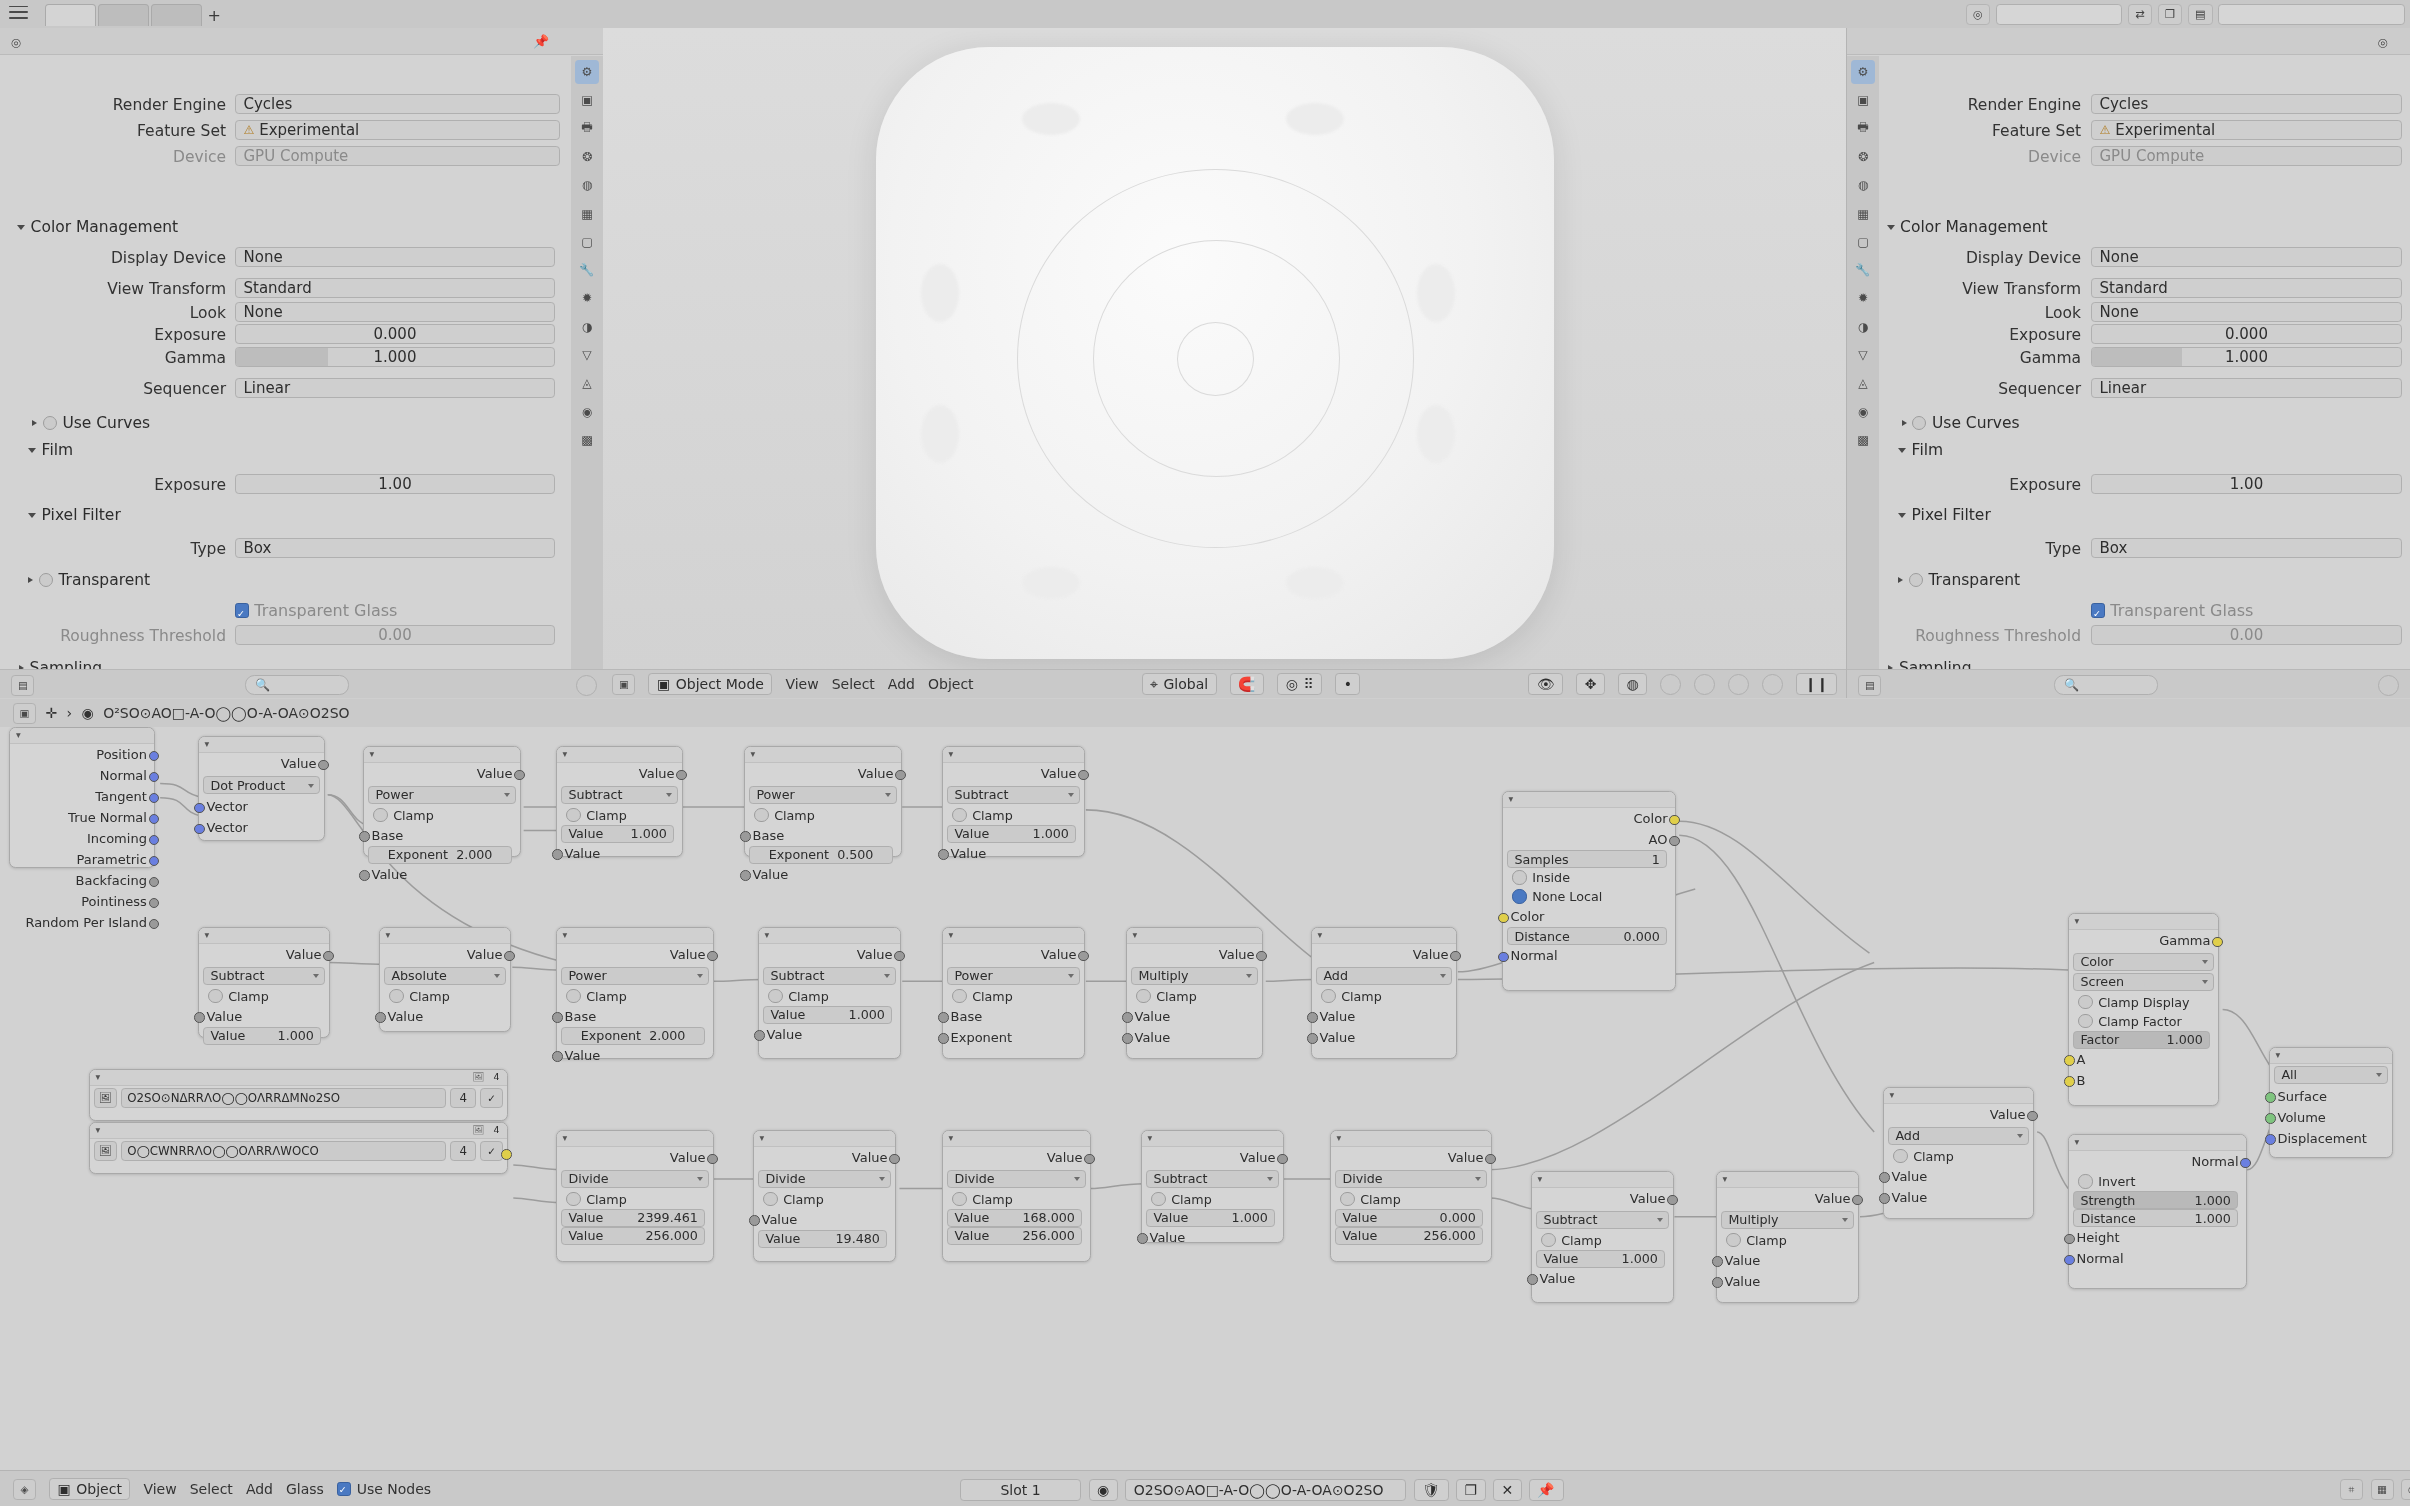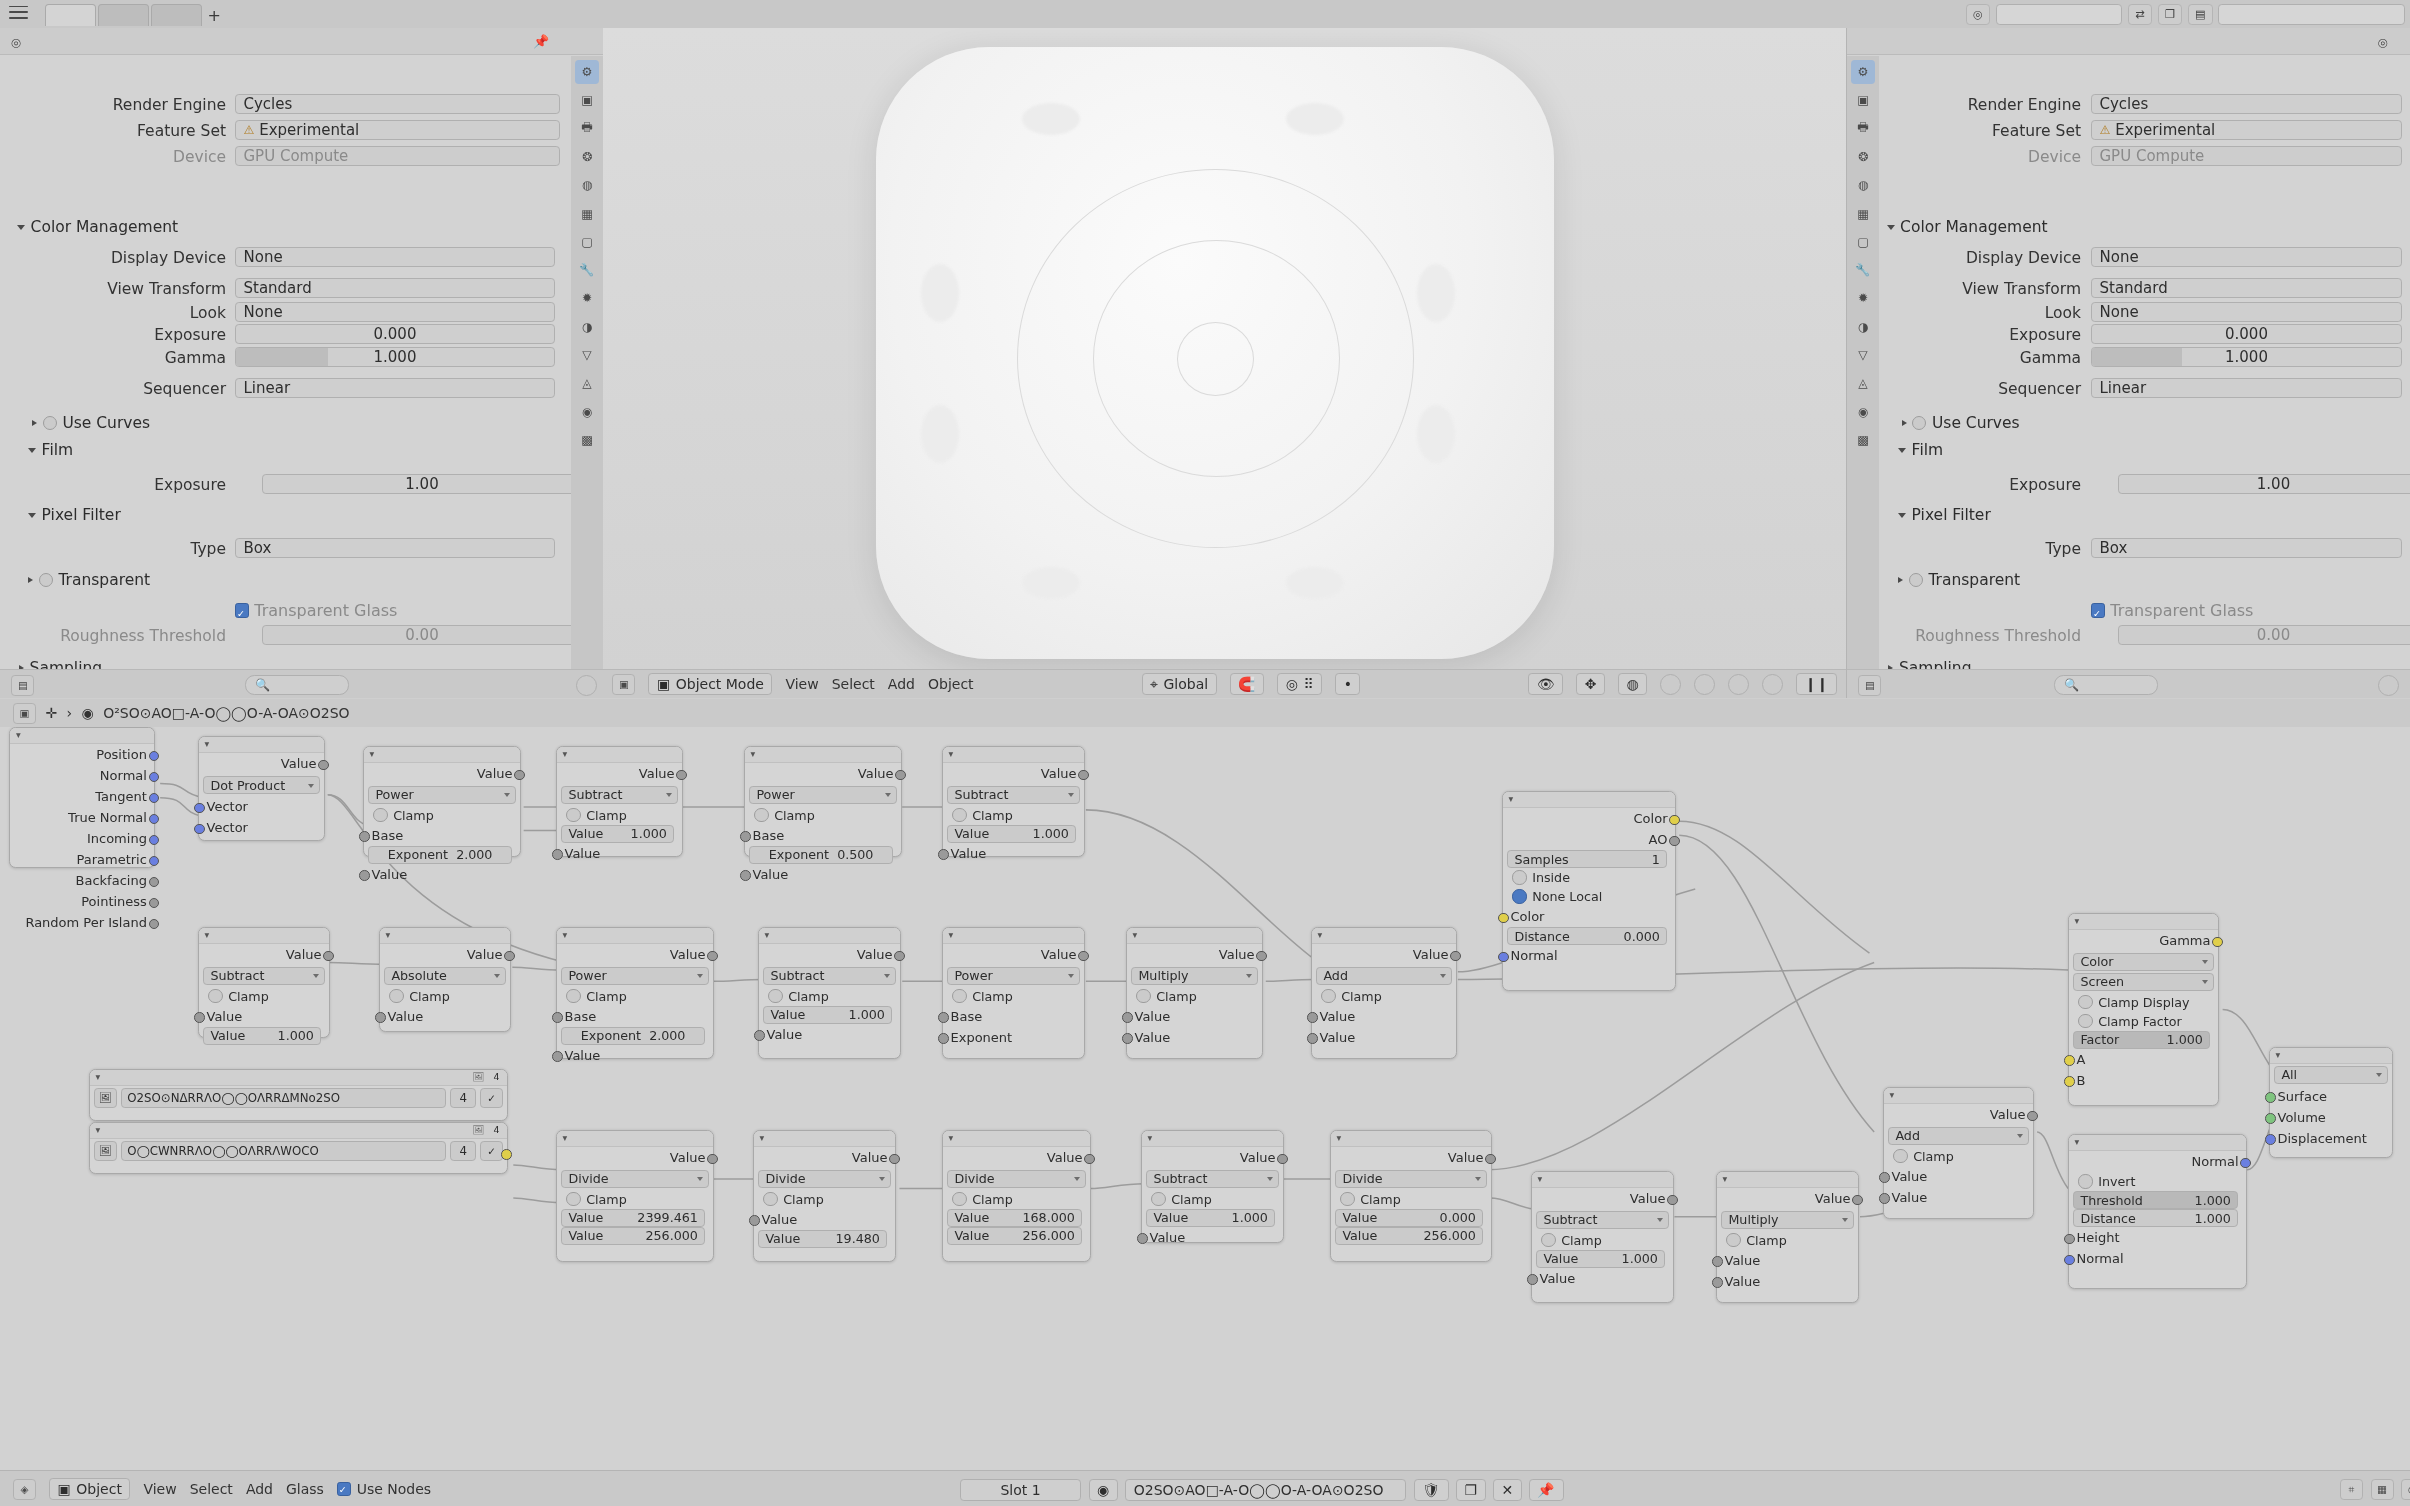--- a/index.html
+++ b/index.html
@@ -30,21 +30,21 @@
   .vrail .ri.sel{background:#9fb8d6;}
   .panel-body{position:absolute;top:28px;bottom:28px;left:0;right:32px;overflow:hidden;}
   .props.right .panel-body{left:32px;right:0;}
   .props.right .vrail{left:0;}
   .props.left .vrail{right:0;}
 
   .row{position:absolute;height:21px;display:flex;align-items:center;}
   .lbl{position:absolute;text-align:right;font-size:15.5px;color:#333;}
   .field{position:absolute;height:20px;background:#cfcfcf;border:0.9px solid #b0b0b0;border-radius:3.8px;display:flex;align-items:center;padding:0 7.5px;font-size:15px;color:#2e2e2e;box-sizing:border-box;}
   .field.disabled{color:#8a8a8a;background:#cdcdcd;}
-  .field.num{justify-content:center;margin-left:27px;}
+  .field.num{justify-content:center;}
   .slider{position:absolute;height:20px;border:0.9px solid #b0b0b0;border-radius:3.8px;background:#cfcfcf;box-sizing:border-box;overflow:hidden;}
   .slider .fill{position:absolute;left:0;top:0;bottom:0;background:#bdbdbd;}
   .slider .txt{position:absolute;left:0;right:0;top:0;bottom:0;display:flex;align-items:center;justify-content:center;font-size:15px;color:#2e2e2e;}
   .sect{position:absolute;font-size:15.5px;color:#2d2d2d;display:flex;align-items:center;gap:5.6px;}
   .tri{display:inline-block;width:0;height:0;border-left:5.6px solid #4a4a4a;border-top:3.8px solid transparent;border-bottom:3.8px solid transparent;}
   .tri.open{border-left:4.7px solid transparent;border-right:4.7px solid transparent;border-top:5.6px solid #4a4a4a;border-bottom:none;}
   .cb{display:inline-block;width:12.2px;height:12.2px;border:0.9px solid #9d9d9d;border-radius:2.8px;background:#cbcbcb;vertical-align:middle;}
   .cb.on{background:#4a79c2;border-color:#39619f;}
   .cb.on:after{content:"\2713";color:#fff;font-size:9.4px;position:relative;left:0.9px;top:-2.8px;}
   .radio{display:inline-block;width:12.2px;height:12.2px;border:0.9px solid #9d9d9d;border-radius:50%;background:#cbcbcb;vertical-align:middle;}
@@ -857,21 +857,21 @@
         </div>
       <div class="nrow right">
           <span>Normal</span>
           <span class="sock r s-blue" style="top:6.6px"></span>
         </div>
       <div class="nchk">
           <span class="radio"></span>
           <span>Invert</span>
         </div>
       <div class="nfield split" style="background:#b9b9b9">
-          <span>Threshold</span>
+          <span>Strength</span>
           <span>1.000</span>
         </div>
       <div class="nfield split">
           <span>Distance</span>
           <span>1.000</span>
         </div>
       <div class="nrow">
           <span class="sock l s-gray" style="top:6.6px"></span>
           <span>Height</span>
         </div>

